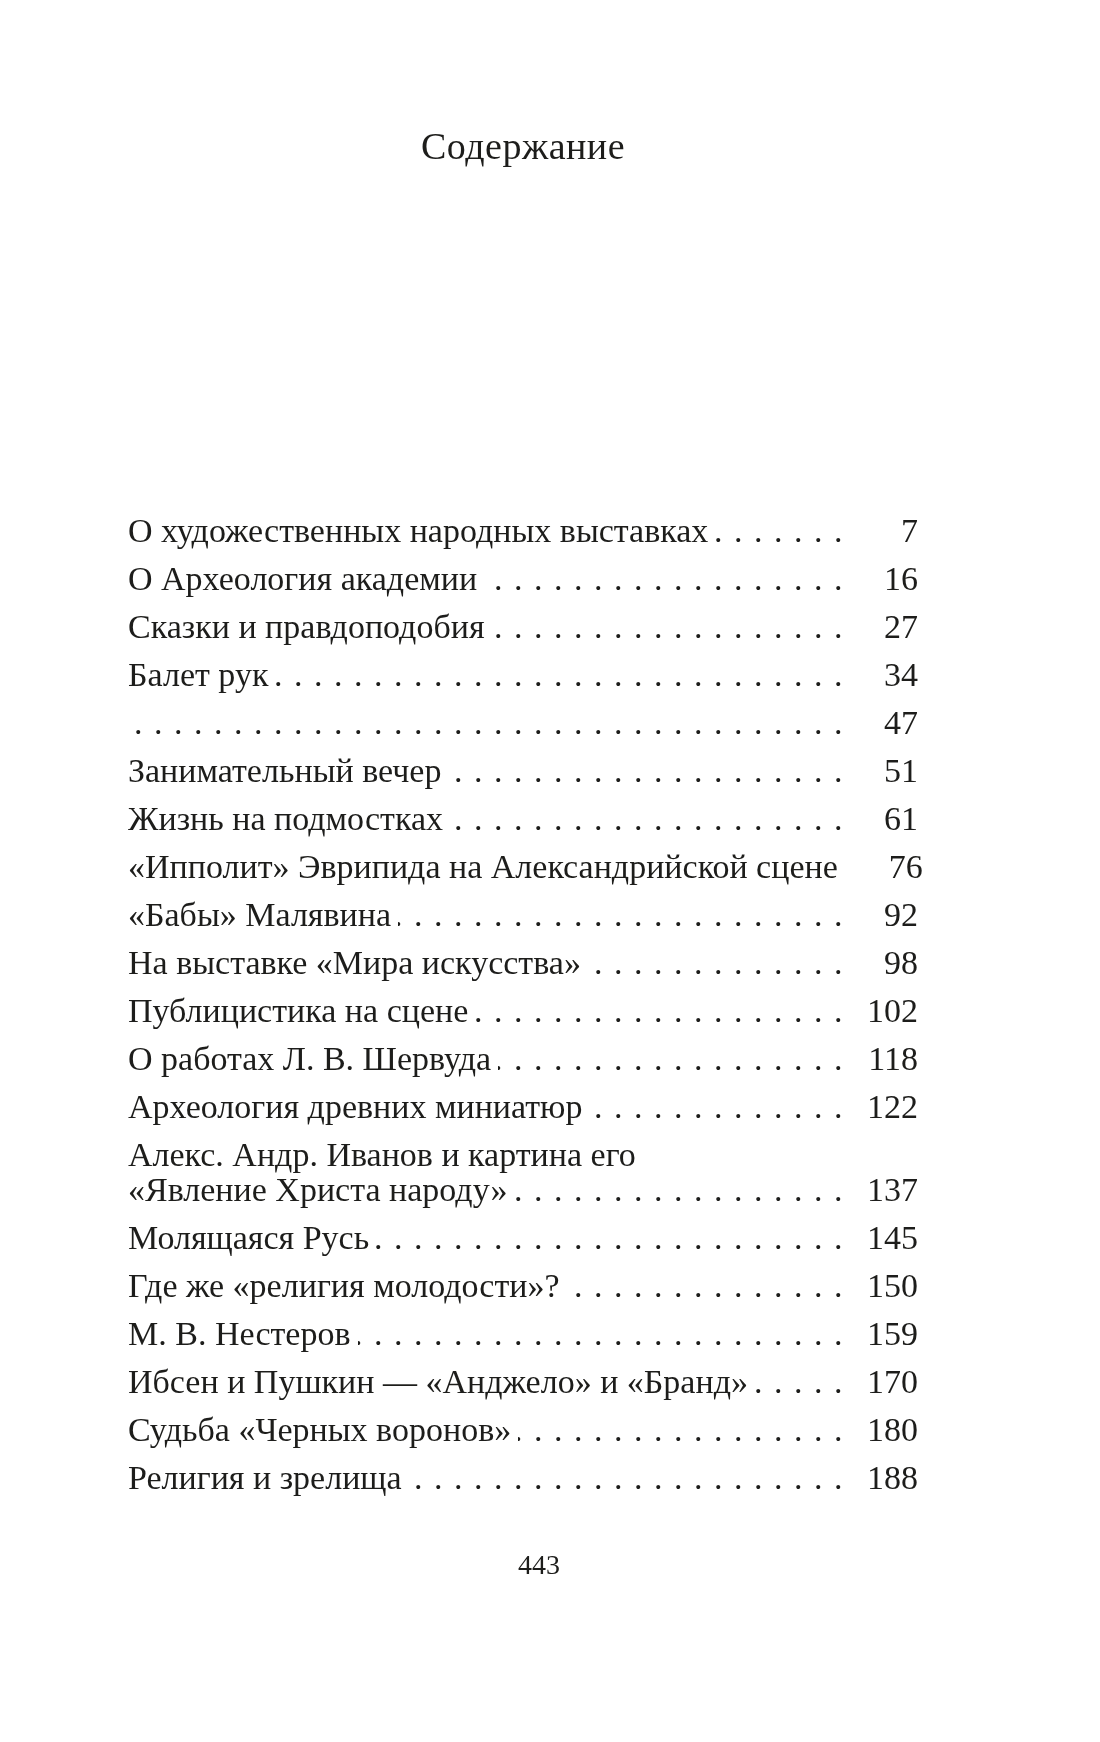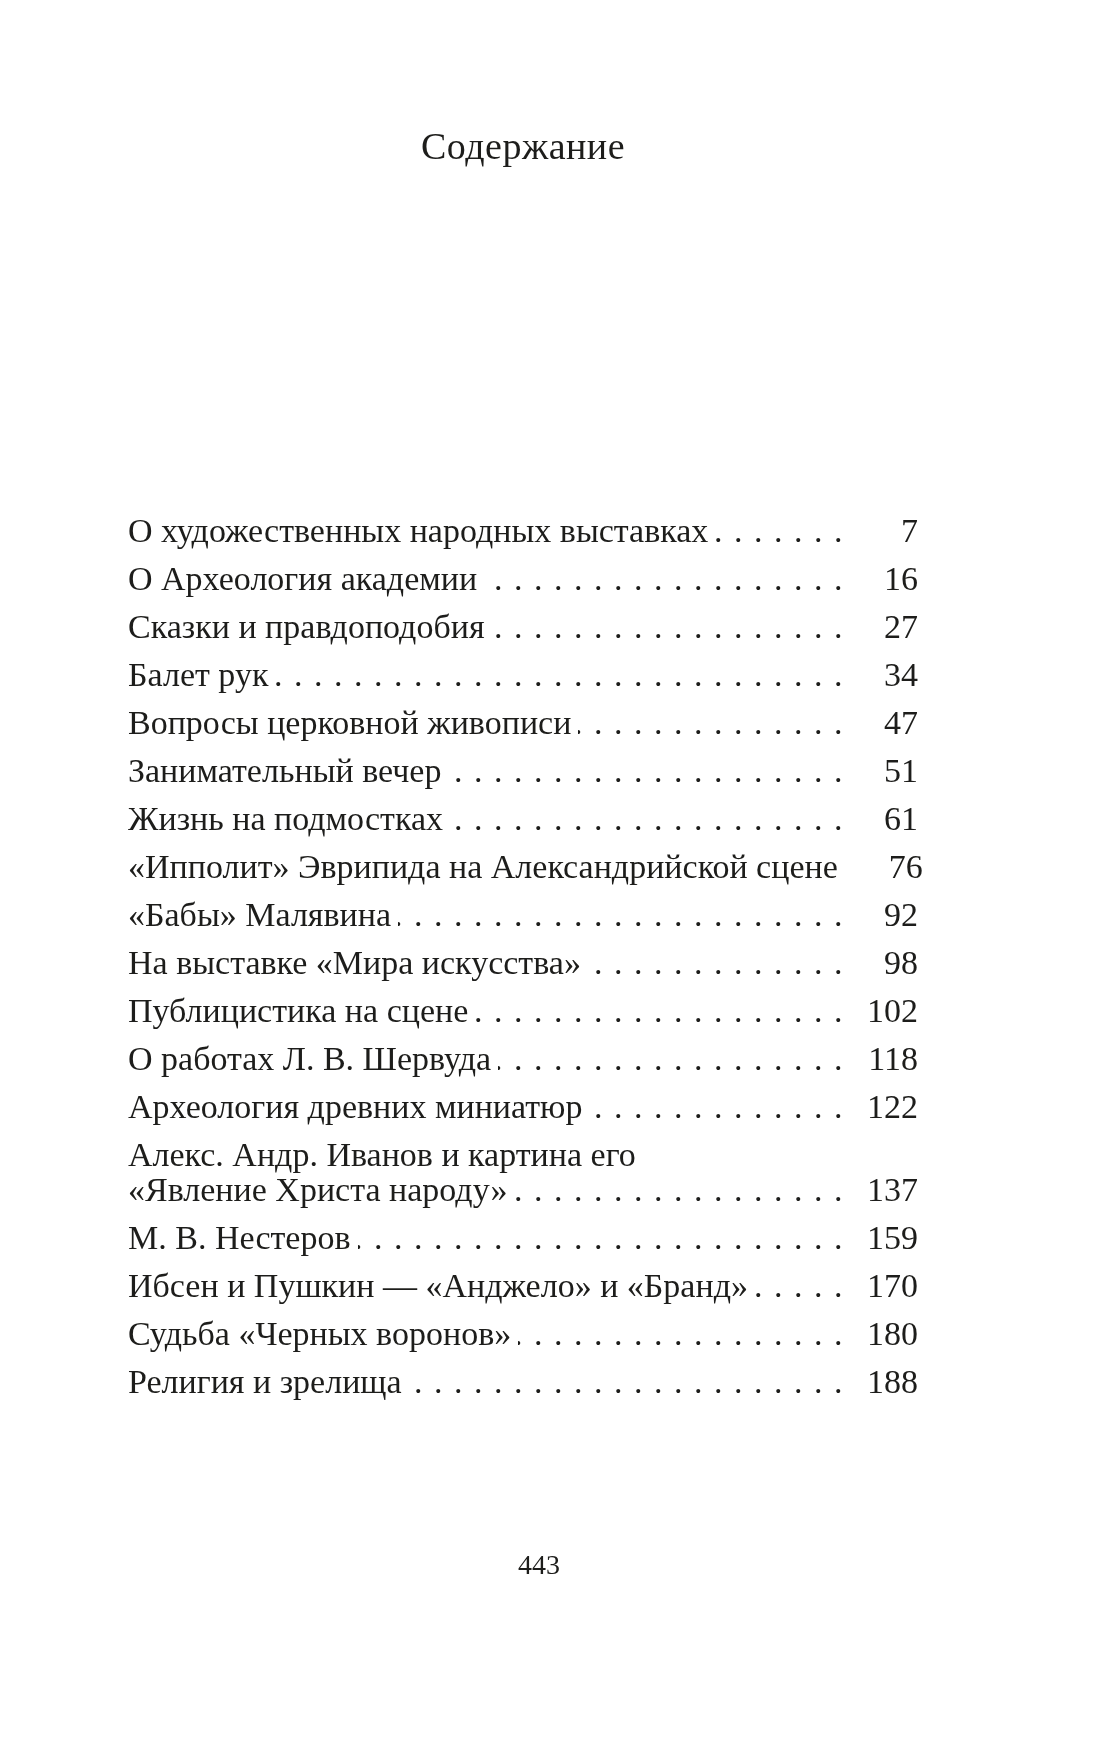--- a/index.html
+++ b/index.html
@@ -92,21 +92,20 @@
       </div>
       <div class="row">
         <div class="line">
           <span class="t">Балет рук</span>
           <span class="dots" aria-hidden="true"></span>
           <span class="num">34</span>
         </div>
       </div>
       <div class="row">
         <div class="line">
-          <span class="t">Вопросы церковной живописи</span>
           <span class="dots" aria-hidden="true"></span>
           <span class="num">47</span>
         </div>
       </div>
       <div class="row">
         <div class="line">
           <span class="t">Занимательный вечер</span>
           <span class="dots" aria-hidden="true"></span>
           <span class="num">51</span>
         </div>
@@ -161,20 +160,34 @@
         </div>
       </div>
       <div class="row">
         <div class="line">
           <span class="t">Алекс. Андр. Иванов и картина его</span>
         </div>
         <div class="line">
           <span class="t">«Явление Христа народу»</span>
           <span class="dots" aria-hidden="true"></span>
           <span class="num">137</span>
+        </div>
+      </div>
+      <div class="row">
+        <div class="line">
+          <span class="t">Молящаяся Русь</span>
+          <span class="dots" aria-hidden="true"></span>
+          <span class="num">145</span>
+        </div>
+      </div>
+      <div class="row">
+        <div class="line">
+          <span class="t">Где же «религия молодости»?</span>
+          <span class="dots" aria-hidden="true"></span>
+          <span class="num">150</span>
         </div>
       </div>
       <div class="row">
         <div class="line">
           <span class="t">М. В. Нестеров</span>
           <span class="dots" aria-hidden="true"></span>
           <span class="num">159</span>
         </div>
       </div>
       <div class="row">

